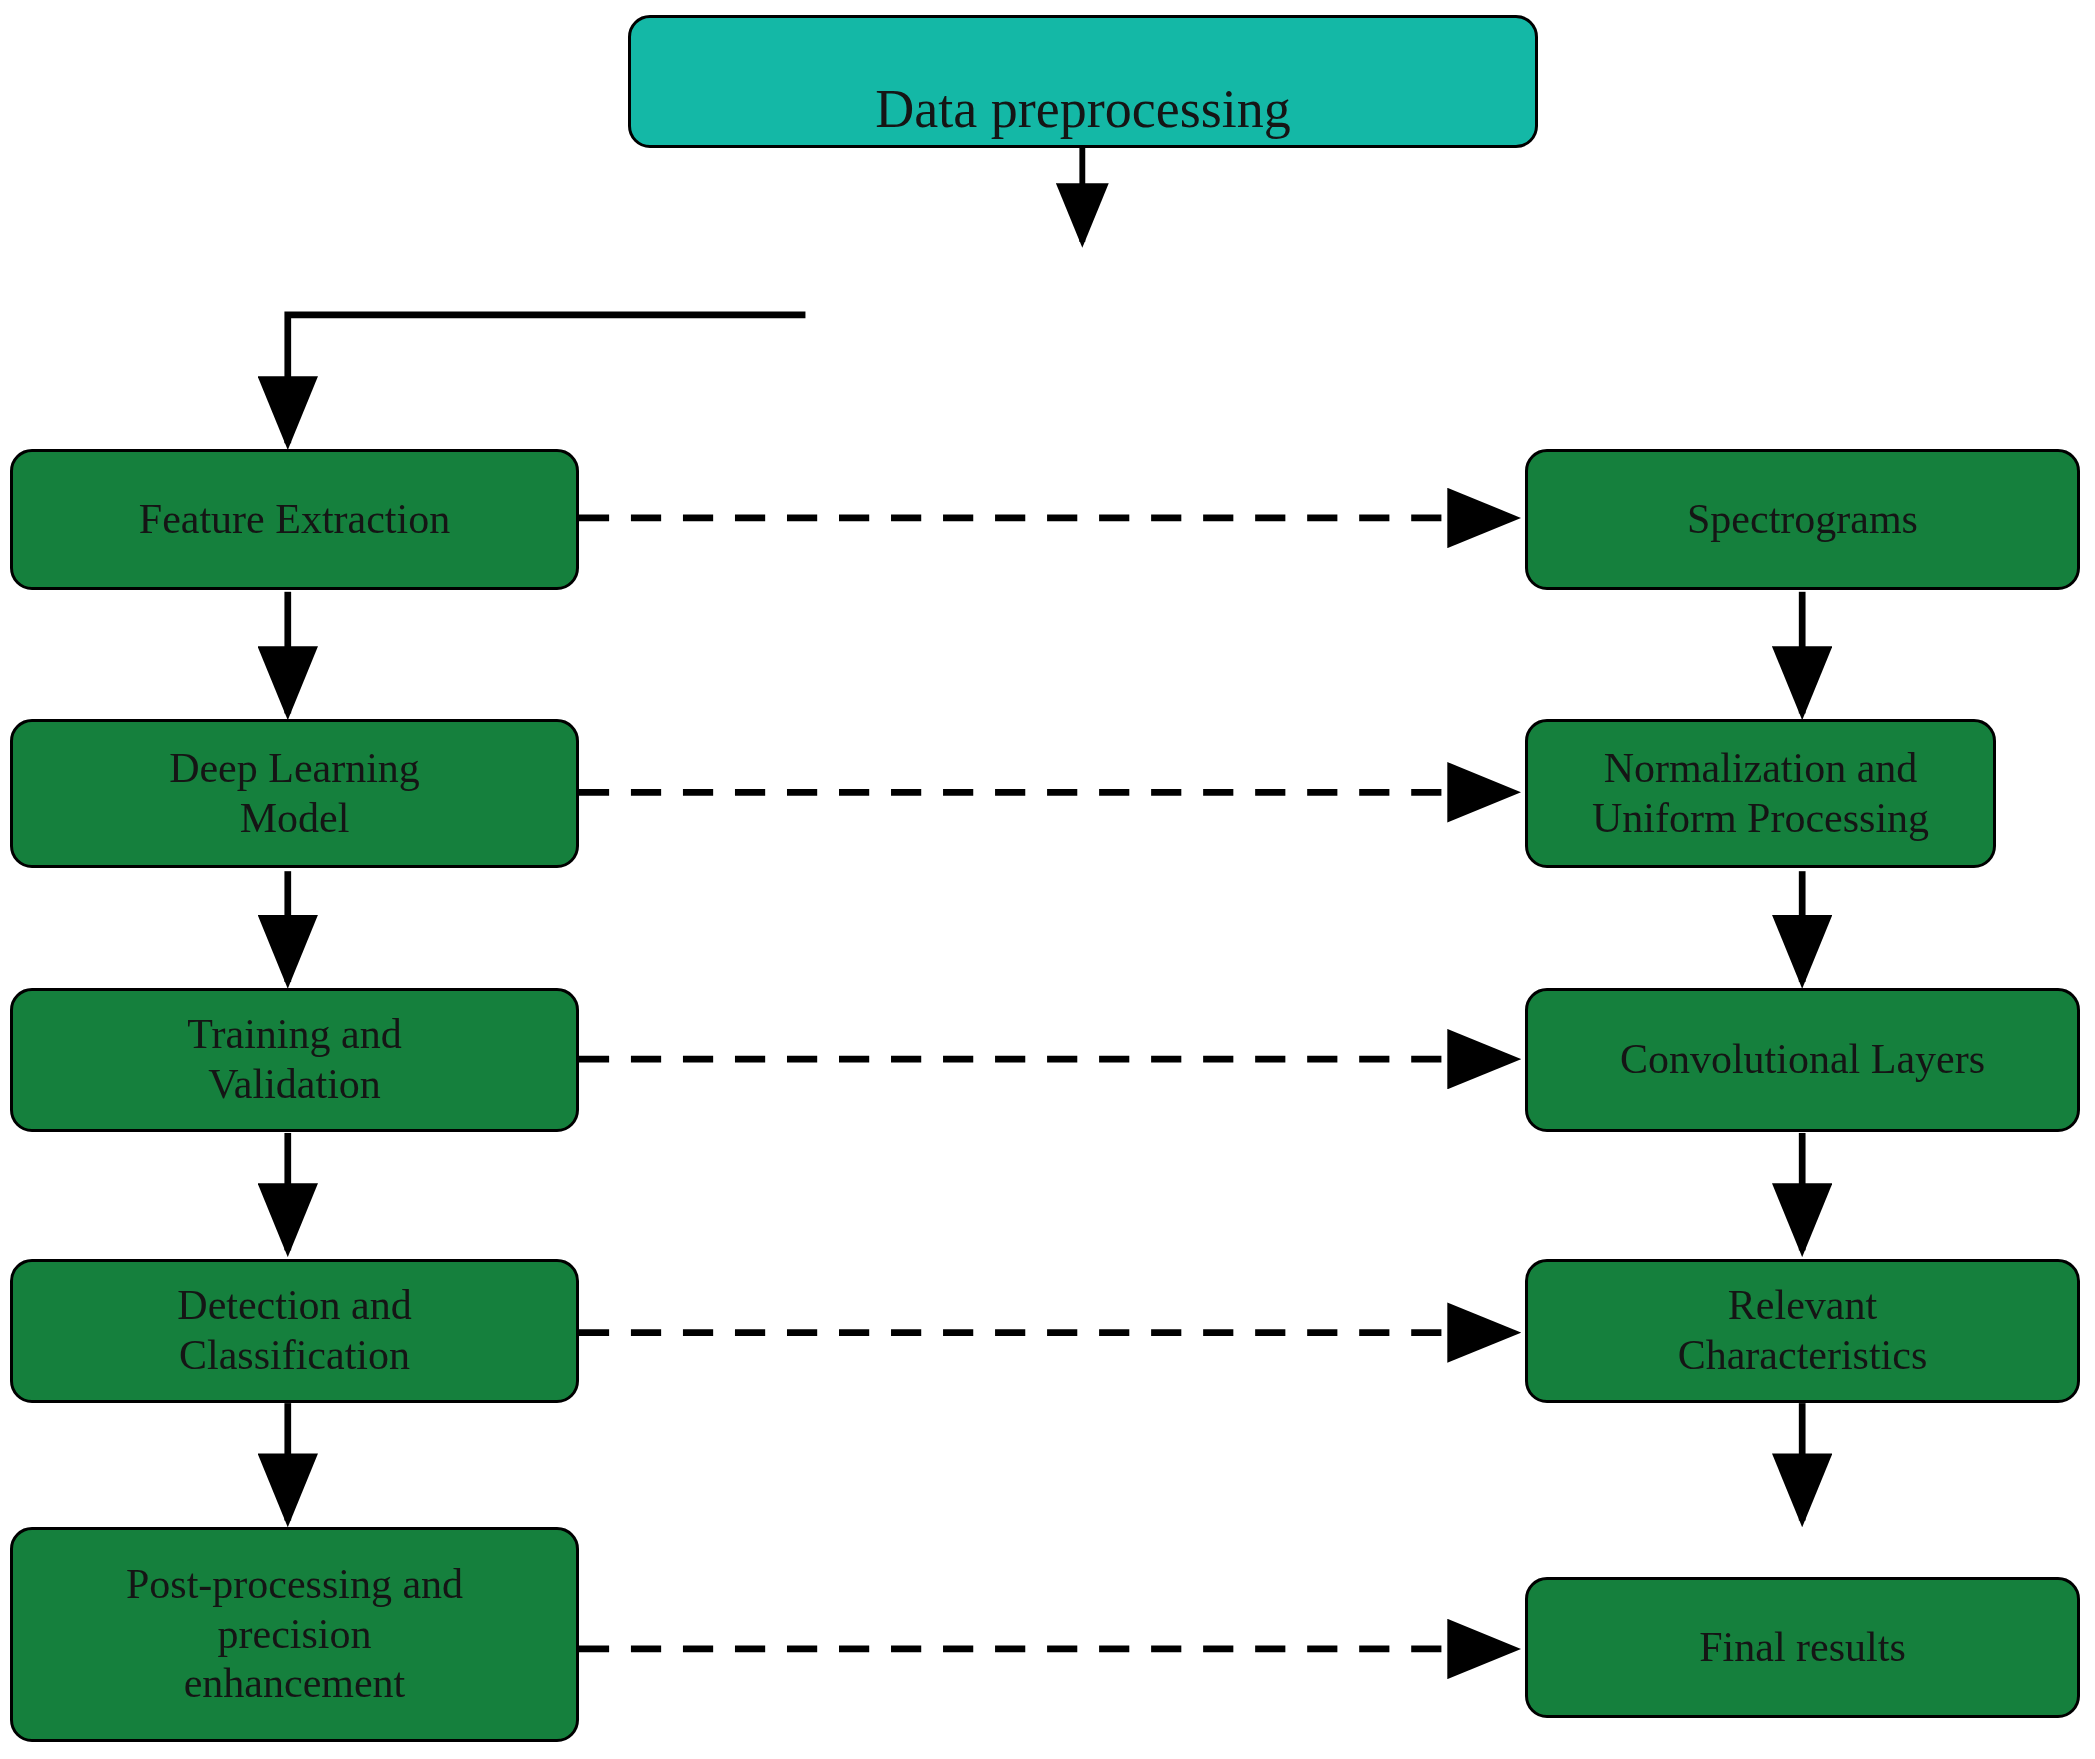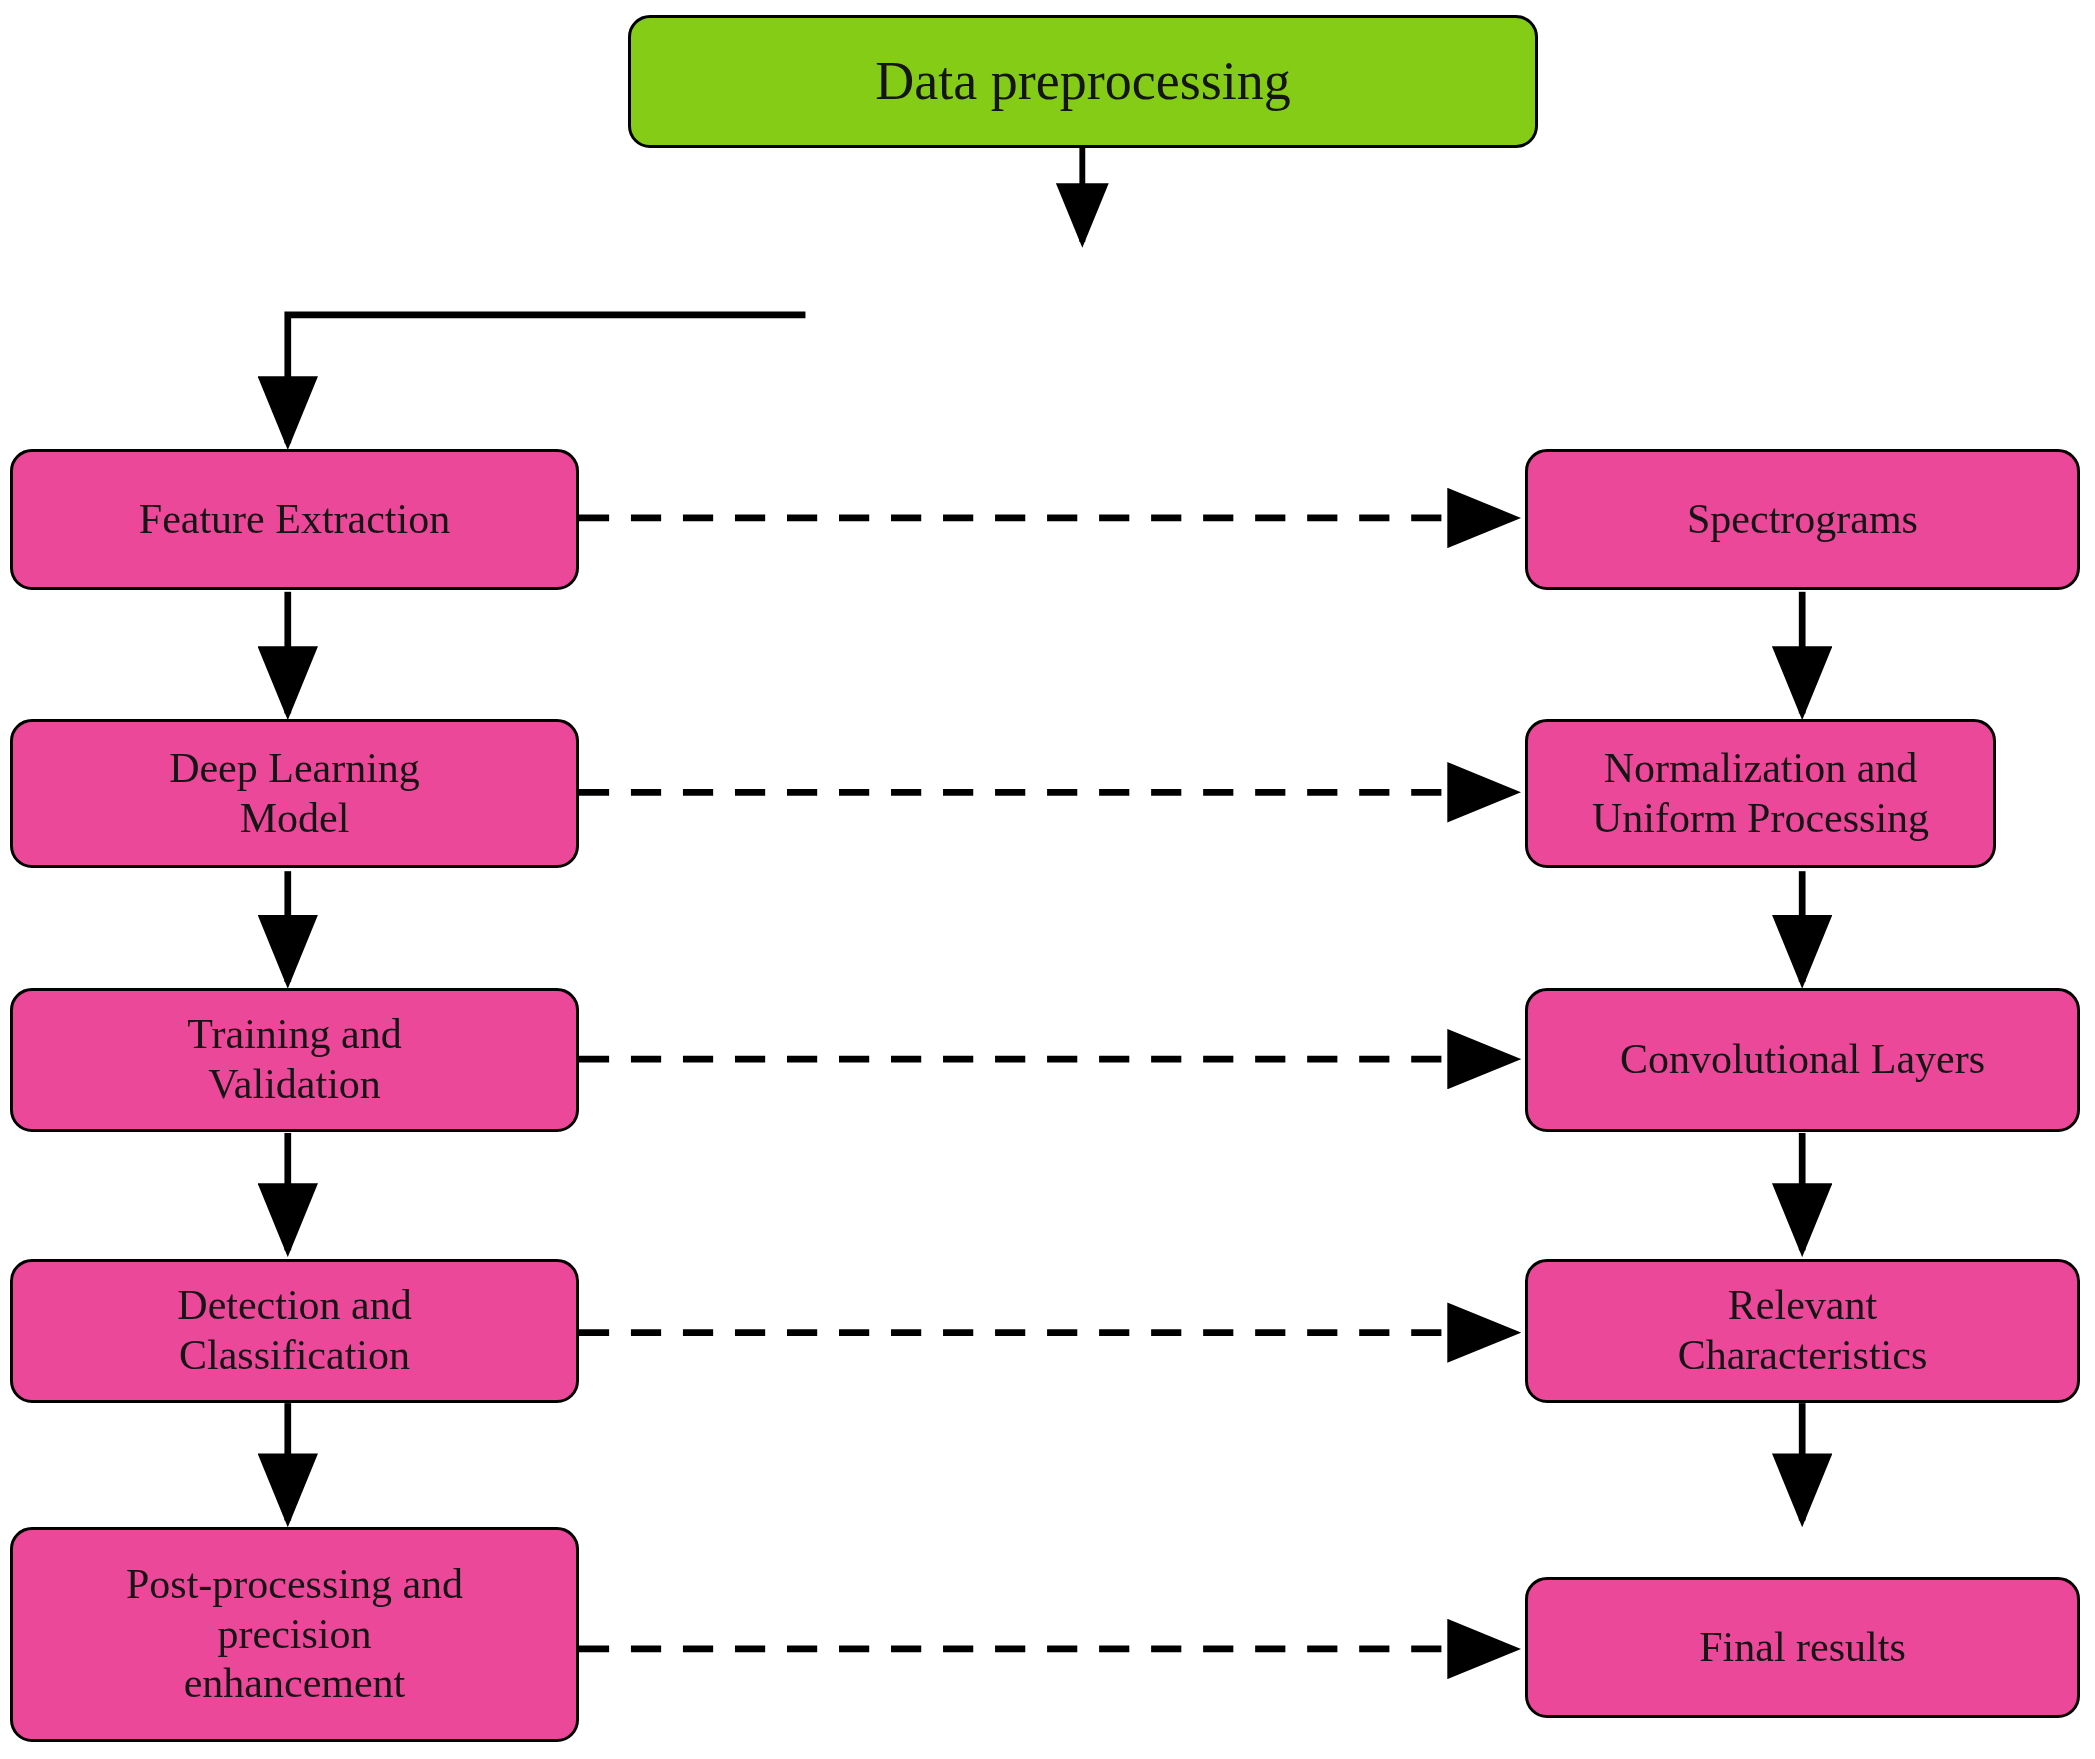--- a/index.html
+++ b/index.html
@@ -33,22 +33,22 @@
     border-radius: 22px;
     display: flex;
     align-items: center;
     justify-content: center;
     text-align: center;
     color: #151515;
     line-height: 1.18;
     padding: 3.4px 11.7px;
     z-index: 3;
   }
-  .node.blue  { background: #84cc16; }
-  .node.green { background: #ec4899; }
+  .node.blue  { background: #14b8a6; align-items: flex-end; }
+  .node.green { background: #15803d; }
 
   .node-label {
     display: block;
     width: 100%;
     white-space: pre-line;
   }
   .t-xxl { font-size: 54px; }
   .t-xl  { font-size: 44px; }
   .t-lg  { font-size: 42px; }
 </style>

